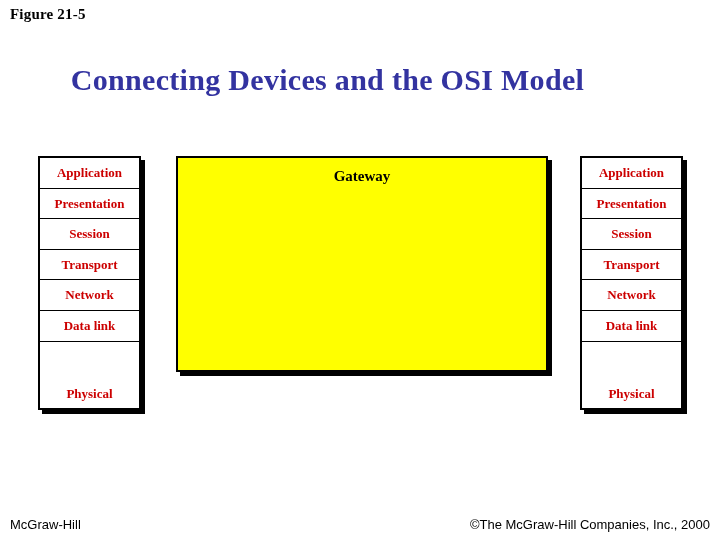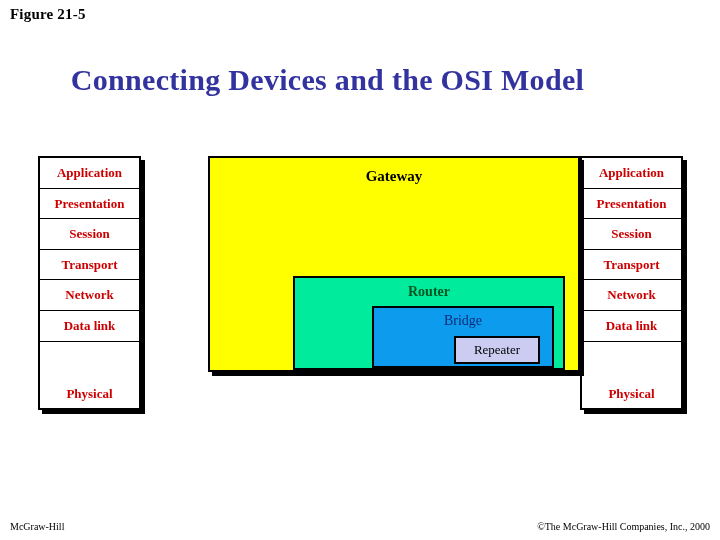--- a/index.html
+++ b/index.html
@@ -79,21 +79,20 @@
   }
   .osi-layer:last-child { border-bottom: none; margin-top: 37px; }
 
   
   .dev-box {
     position: absolute;
     box-sizing: border-box;
     border: 2px solid #000000;
     font-family: "Liberation Serif", "DejaVu Serif", serif;
     font-weight: bold;
-    margin-left: 32px;
   }
 
   .dev-label {
     position: absolute;
     left: 0;
     width: 100%;
     text-align: center;
     white-space: nowrap;
   }
 
@@ -153,22 +152,22 @@
     top: 4px;
     font-size: 13px;
     color: #000000;
     font-weight: normal;
   }
 
   
   .footer-left, .footer-right {
     position: absolute;
     bottom: 8px;
-    font-family: Liberation Serif, serif;
-    font-size: 10px;
+    font-family: Liberation Sans, sans-serif;
+    font-size: 13px;
     color: #000000;
     white-space: nowrap;
   }
   .footer-left  { left: 10px; }
   .footer-right { right: 10px; }
 </style>
 </head>
 <body>
 
 <div class="figure-label">Figure 21-5</div>
@@ -193,30 +192,19 @@
     <div class="osi-layer">Session</div>
     <div class="osi-layer">Transport</div>
     <div class="osi-layer">Network</div>
     <div class="osi-layer">Data link</div>
     <div class="osi-layer">Physical</div>
   </div>
 
   <div class="dev-box box-gateway">
     <div class="dev-label">Gateway</div>
 
-    <div class="dev-box box-router">
-      <div class="dev-label">Router</div>
-
-      <div class="dev-box box-bridge">
-        <div class="dev-label">Bridge</div>
-
-        <div class="dev-box box-repeater">
-          <div class="dev-label">Repeater</div>
-        </div>
-      </div>
-    </div>
   </div>
 
 </div>
 
 <div class="footer-left">McGraw-Hill</div>
 
 <div class="footer-right">©The McGraw-Hill Companies, Inc., 2000</div>
 
 </body></html>

